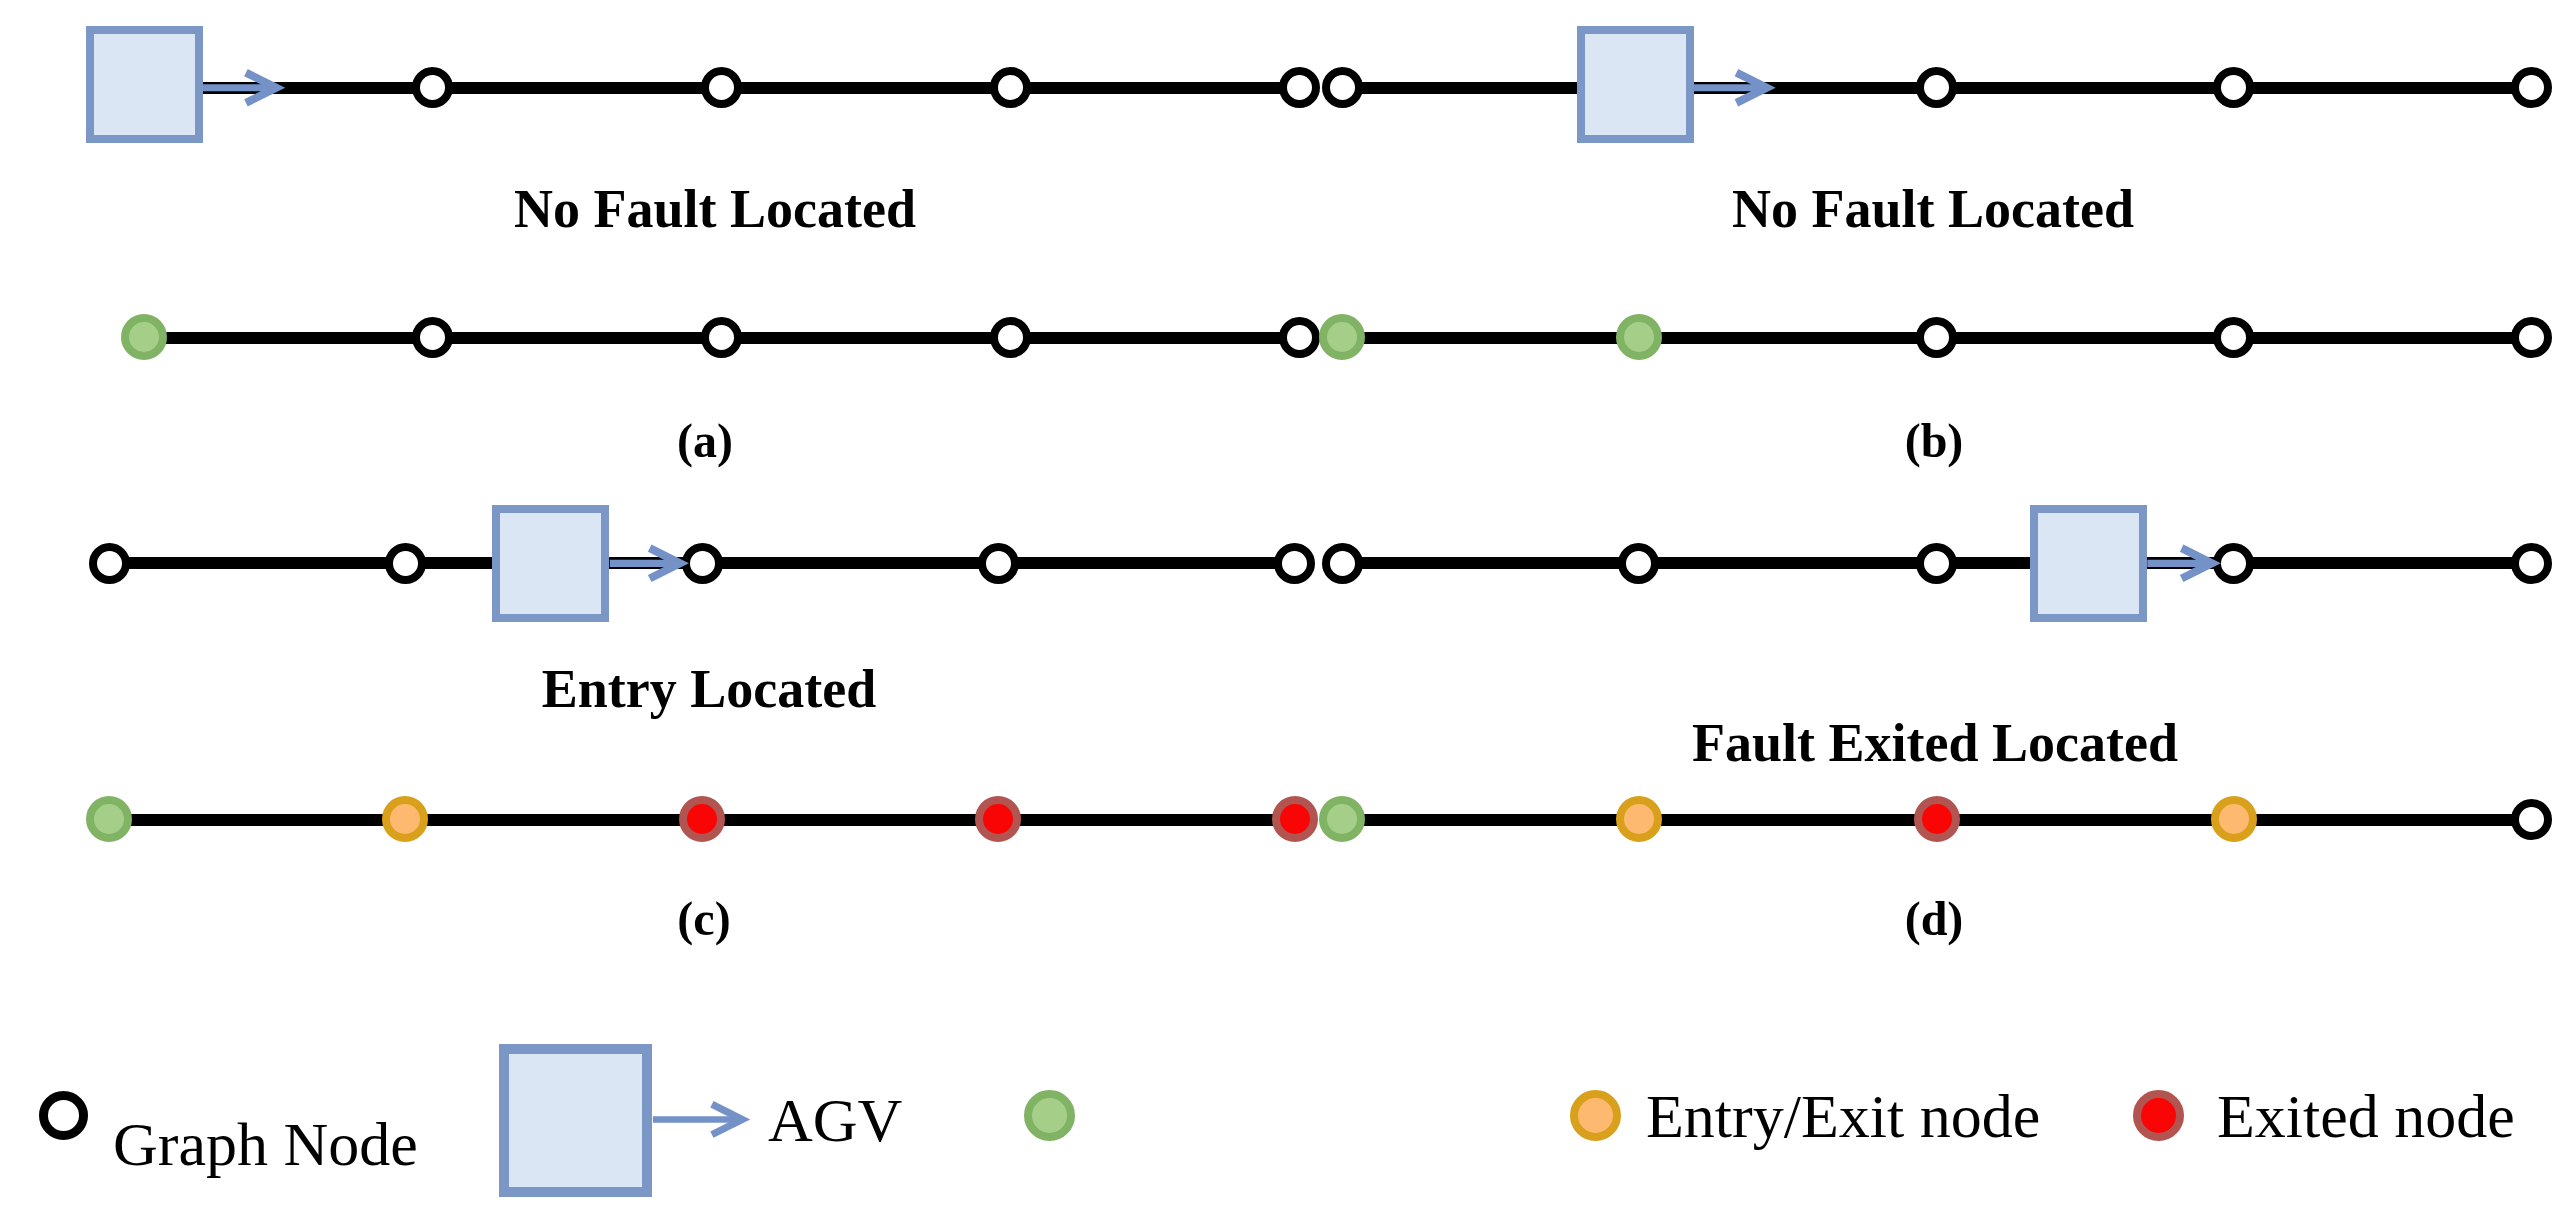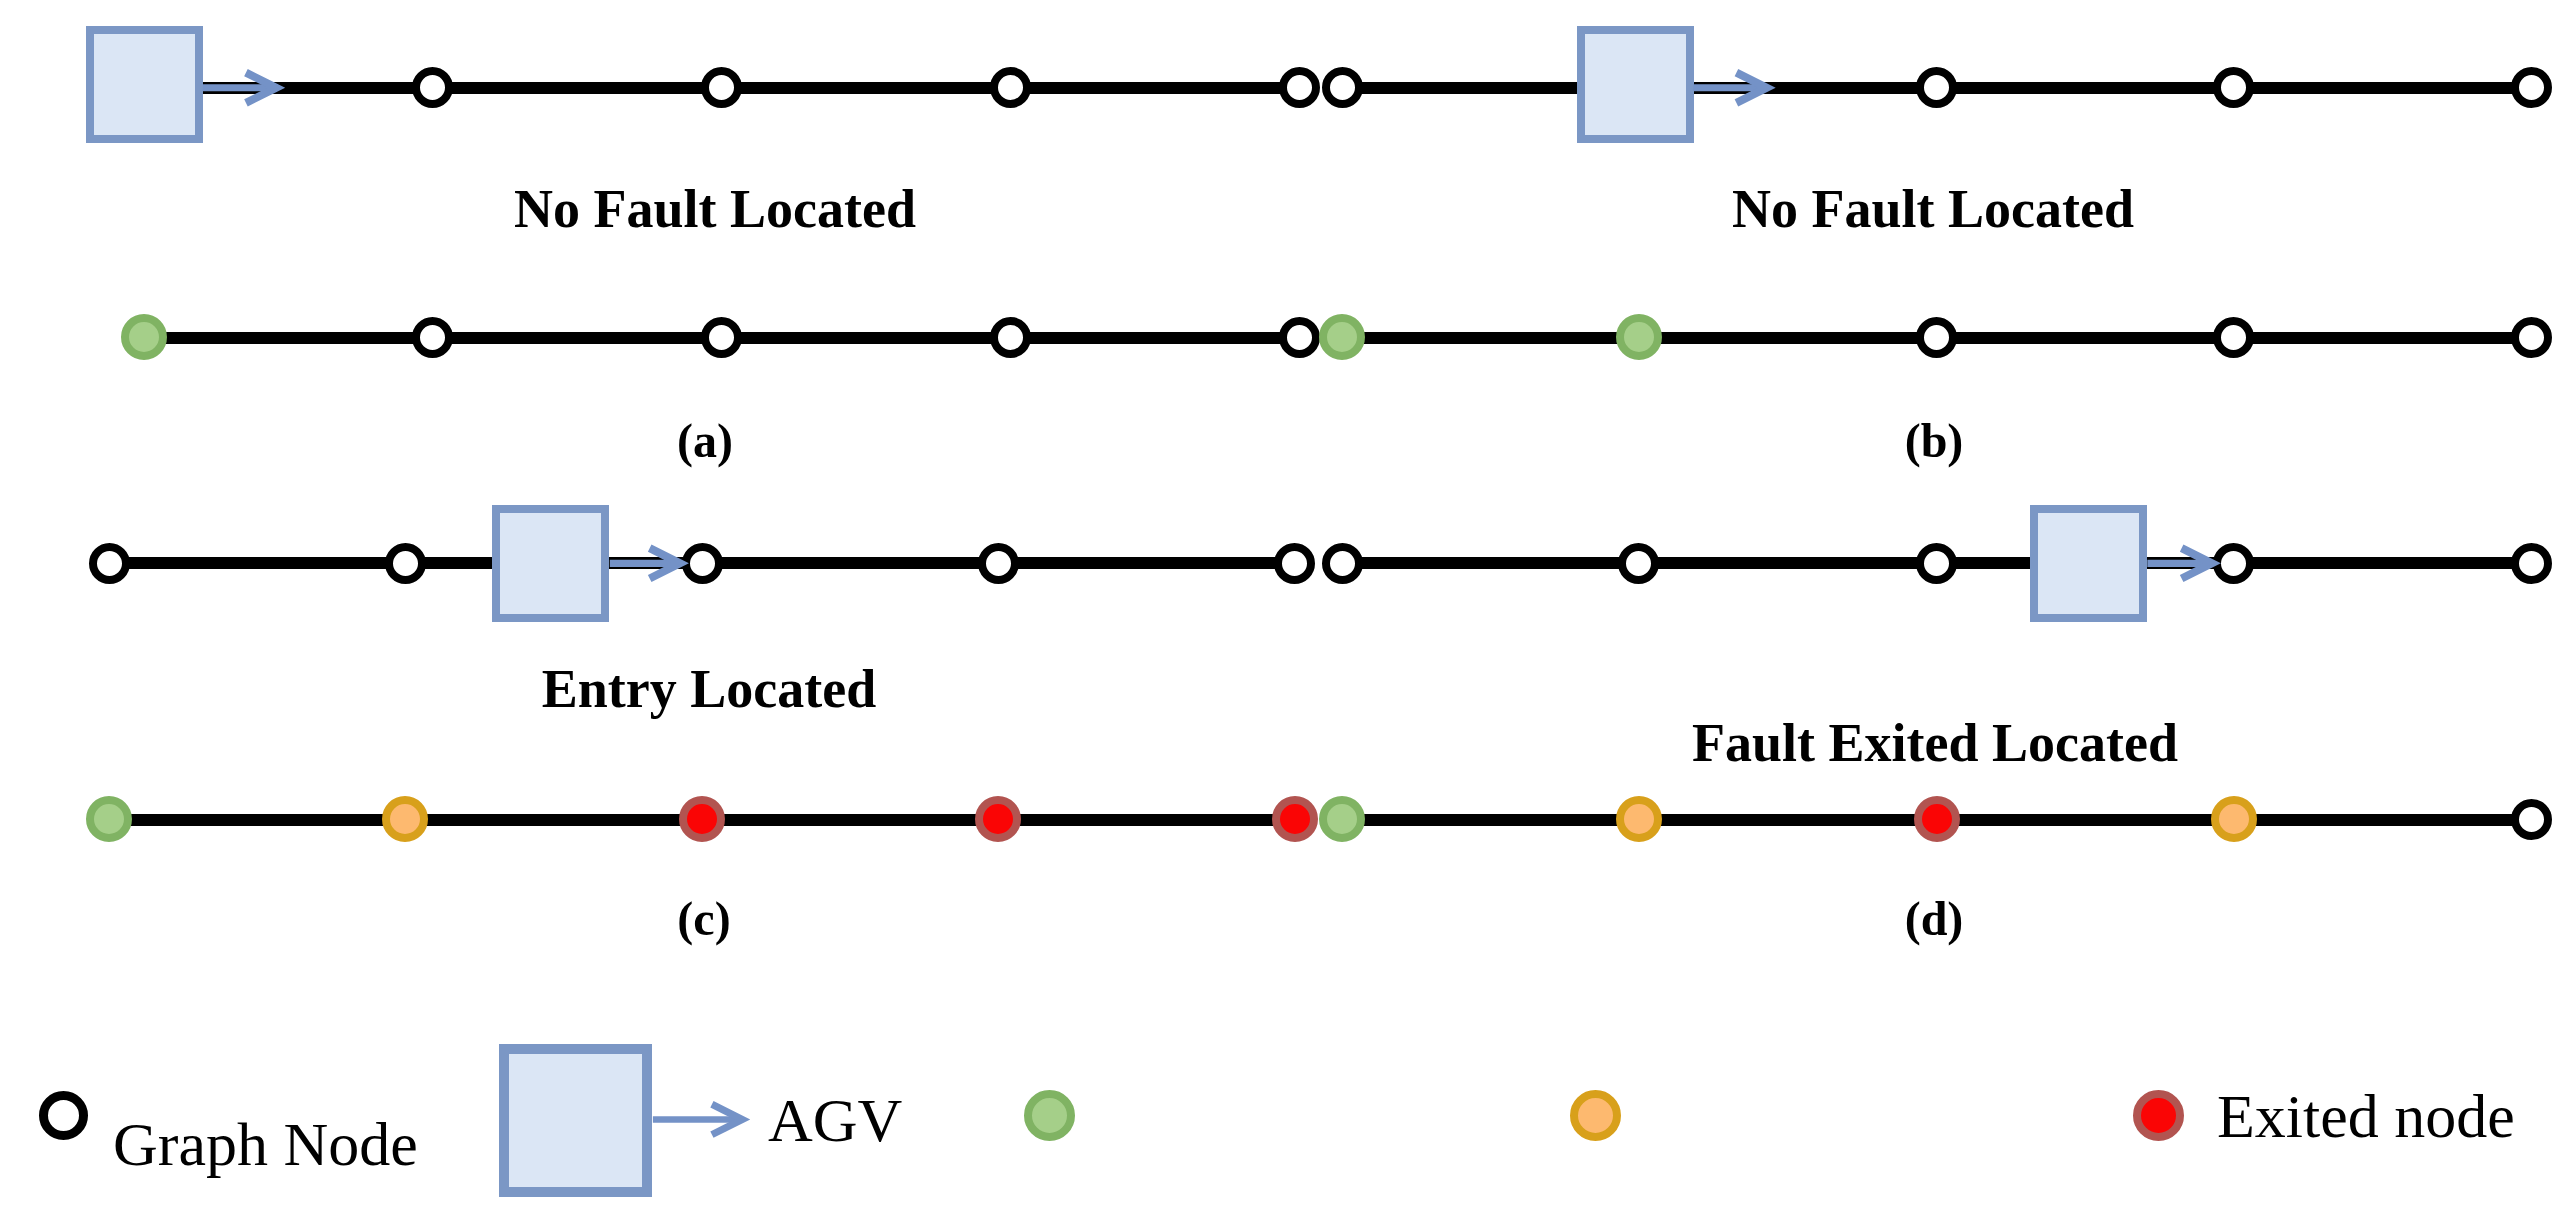--- a/index.html
+++ b/index.html
@@ -114,15 +114,16 @@
   <div class="caption" id="cap-c" style="left: 709px; top: 689px;">Entry Located</div>
   <div class="caption" id="cap-d" style="left: 1935px; top: 719px; margin-top: 24px;">Fault Exited Located</div>
 
   <div class="sublabel" id="sub-a" style="left: 705px; top: 441px;">(a)</div>
   <div class="sublabel" id="sub-b" style="left: 1934px; top: 441px;">(b)</div>
   <div class="sublabel" id="sub-c" style="left: 704px; top: 919px;">(c)</div>
   <div class="sublabel" id="sub-d" style="left: 1934px; top: 919px;">(d)</div>
 
   <div class="legend-label" id="legend-label-0" style="left: 113px; top: 1116px; margin-top: 28px;">Graph Node</div>
   <div class="legend-label" id="legend-label-1" style="left: 768px; top: 1120px;">AGV</div>
+  <div class="legend-label" id="legend-label-3" style="left: 1646px; top: 1116px;">Entry/Exit node</div>
   <div class="legend-label" id="legend-label-4" style="left: 2217px; top: 1116px;">Exited node</div>
 </div>
 
 
 </body></html>

